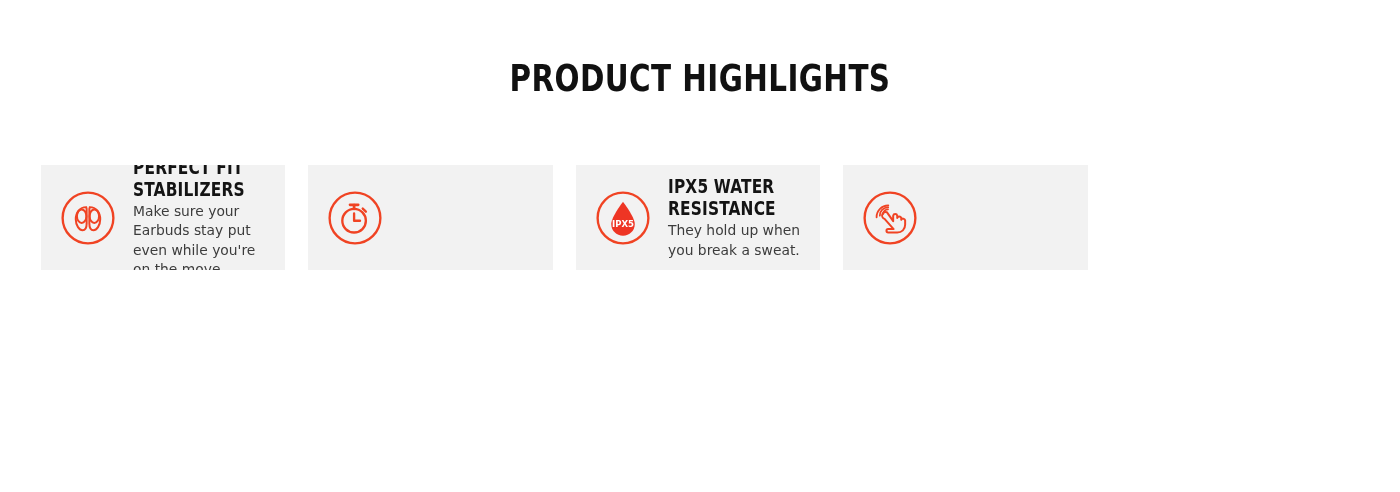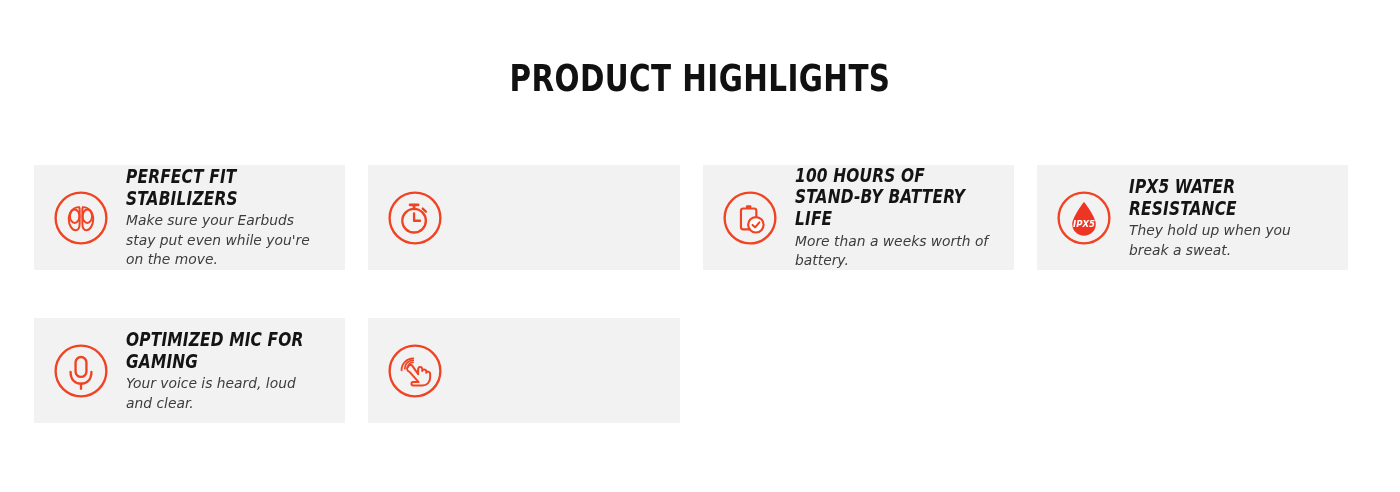--- a/index.html
+++ b/index.html
@@ -33,29 +33,28 @@
     letter-spacing: 0.5px;
     color: #111111;
     transform: scaleX(0.86);
     transform-origin: center center;
     white-space: nowrap;
   }
 
   
   .grid {
     position: absolute;
-    left: 34px;
+    left: 41px;
     top: 165px;
     width: 1314px;
     display: grid;
-    grid-template-columns: repeat(4, 1fr);
+    grid-template-columns: repeat(5, 1fr);
     grid-template-rows: 105px 105px;
     column-gap: 23px;
     row-gap: 48px;
-    font-style: italic;
   }
 
   .card {
     background: #f2f2f2;
     display: flex;
     align-items: center;
     padding: 0 14px 0 18px;
     overflow: hidden;
   }
 
@@ -126,58 +125,33 @@
       <svg class="card-icon" viewBox="0 0 64 64">
         <circle cx="32" cy="32" r="28" fill="none" stroke="#f04323" stroke-width="2.6"></circle>
         <circle cx="31" cy="35" r="13" fill="none" stroke="#f04323" stroke-width="2.6"></circle>
         <path d="M26.5 17.5 L35.5 17.5" stroke="#f04323" stroke-width="3" stroke-linecap="round"></path>
         <path d="M31 17.8 L31 22" stroke="#f04323" stroke-width="3" stroke-linecap="round"></path>
         <path d="M40.5 21.5 L44 25" stroke="#f04323" stroke-width="2.6" stroke-linecap="round"></path>
         <path d="M31 27 L31 35 L37.5 35" fill="none" stroke="#f04323" stroke-width="2.6" stroke-linecap="round" stroke-linejoin="round"></path>
       </svg>
     </div>
 
-    <div class="card two-line">
-      <svg class="card-icon" viewBox="0 0 64 64">
-        <circle cx="32" cy="32" r="28" fill="none" stroke="#f04323" stroke-width="2.6"></circle>
-        <rect x="22" y="21.5" width="17" height="23" rx="2.5" fill="none" stroke="#f04323" stroke-width="2.4"></rect>
-        <rect x="27.5" y="18" width="6" height="3.5" rx="1" fill="#f04323"></rect>
-        <circle cx="38.5" cy="39.5" r="8.5" fill="#ffffff" stroke="#f04323" stroke-width="2.4"></circle>
-        <path d="M34.8 39.6 L37.6 42.3 L42.4 36.8" fill="none" stroke="#f04323" stroke-width="2.3" stroke-linecap="round" stroke-linejoin="round"></path>
-      </svg>
-      <div class="card-text">
-        <div class="card-title">100 HOURS OF STAND-BY BATTERY LIFE</div>
-        <div class="card-desc">More than a weeks worth of battery.</div>
-      </div>
-    </div>
 
     <div class="card">
       <svg class="card-icon" viewBox="0 0 64 64">
         <circle cx="32" cy="32" r="28" fill="none" stroke="#f04323" stroke-width="2.6"></circle>
         <path d="M32 14 C32 14 19 31 19 38.5 C19 45.8 24.8 51.5 32 51.5 C39.2 51.5 45 45.8 45 38.5 C45 31 32 14 32 14 Z" fill="#ee3524"></path>
         <text x="32" y="42" text-anchor="middle" font-family="'DejaVu Sans Condensed','Liberation Sans Narrow','Liberation Sans',sans-serif" font-size="10.5" font-weight="bold" fill="#ffffff">IPX5</text>
       </svg>
       <div class="card-text">
         <div class="card-title">IPX5 WATER RESISTANCE</div>
         <div class="card-desc">They hold up when you break a sweat.</div>
       </div>
     </div>
 
-    <div class="card">
-      <svg class="card-icon" viewBox="0 0 64 64">
-        <circle cx="32" cy="32" r="28" fill="none" stroke="#f04323" stroke-width="2.6"></circle>
-        <rect x="26" y="16.5" width="12" height="22" rx="6" fill="none" stroke="#f04323" stroke-width="2.6"></rect>
-        <path d="M20.5 33 C20.5 41.5 25.5 46 32 46 C38.5 46 43.5 41.5 43.5 33" fill="none" stroke="#f04323" stroke-width="2.6" stroke-linecap="round"></path>
-        <path d="M32 46 L32 51.5" stroke="#f04323" stroke-width="2.6" stroke-linecap="round"></path>
-      </svg>
-      <div class="card-text">
-        <div class="card-title">OPTIMIZED MIC FOR GAMING</div>
-        <div class="card-desc">Your voice is heard, loud and clear.</div>
-      </div>
-    </div>
 
     <div class="card">
       <svg class="card-icon" viewBox="0 0 64 64">
         <circle cx="32" cy="32" r="28" fill="none" stroke="#f04323" stroke-width="2.6"></circle>
         <g fill="none" stroke="#f04323" stroke-width="2" stroke-linecap="round">
           <path d="M24.5 27.5 A5.2 5.2 0 0 1 29.8 22.4"></path>
           <path d="M20.8 29.4 A9 9 0 0 1 30 20.2"></path>
           <path d="M17.2 31.2 A12.8 12.8 0 0 1 30.1 18.2"></path>
         </g>
         <path d="M28.5 25.5 L35.5 35.5 L35.5 29.5 A2.3 2.3 0 0 1 40 29.5 L40 32

